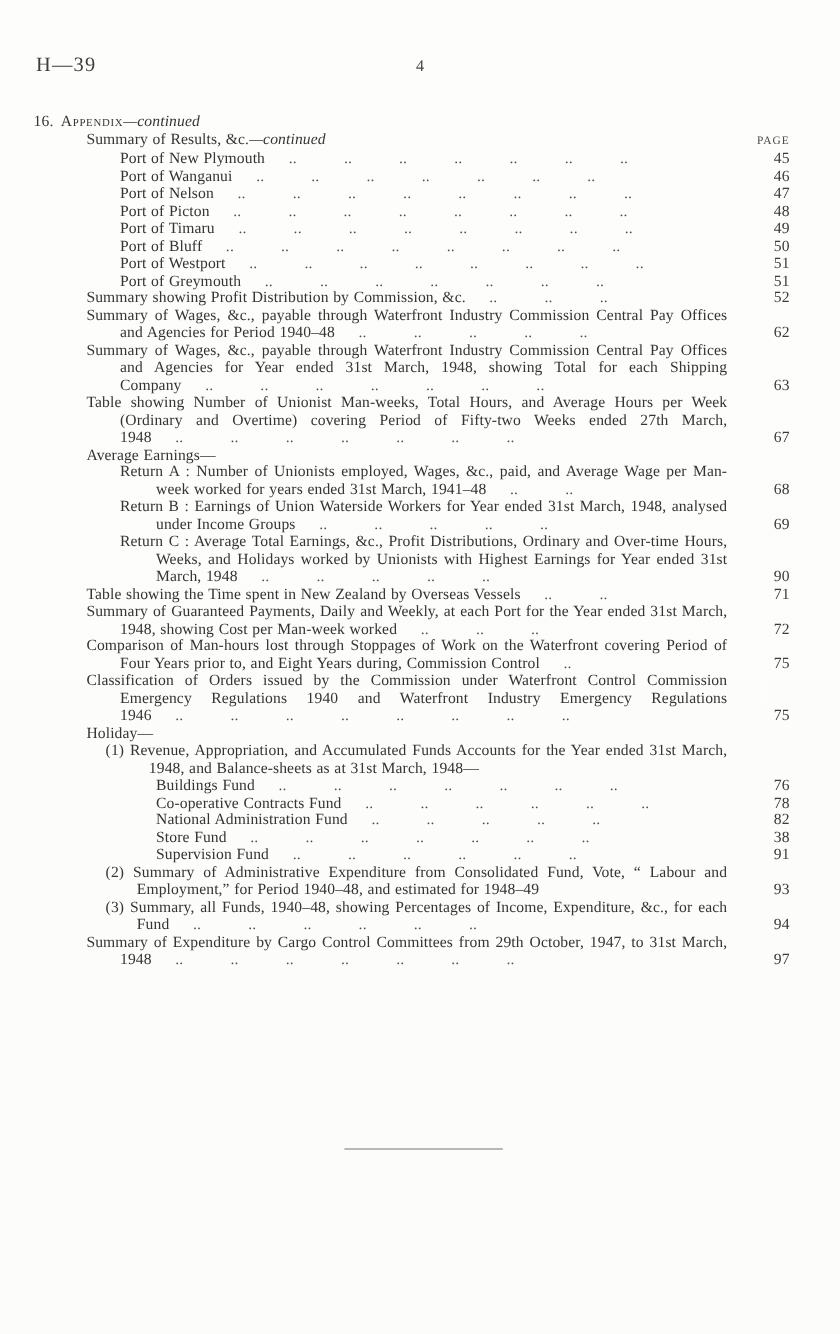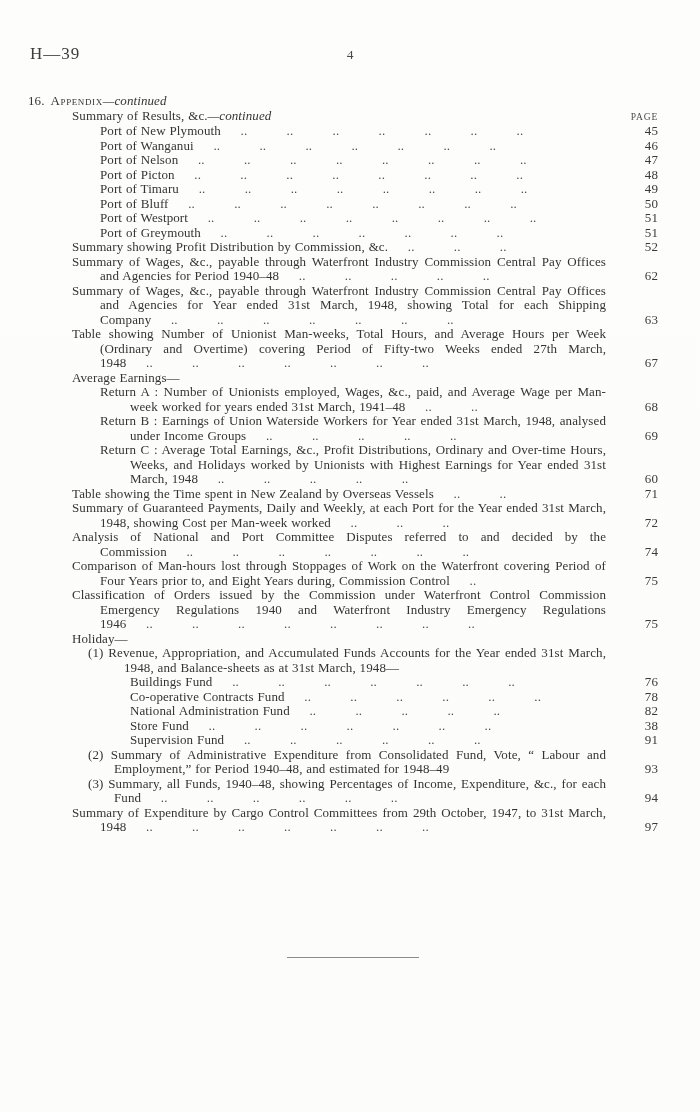--- a/index.html
+++ b/index.html
@@ -165,38 +165,34 @@
     <span class="pg">68</span>
   </div>
 
   <div class="entry lvl-l2">
     <span class="t">Return B : Earnings of Union Waterside Workers for Year ended 31st March, 1948, analysed under Income Groups</span><span class="dots">  ..   ..   ..   ..   ..</span>
     <span class="pg">69</span>
   </div>
 
   <div class="entry lvl-l2">
     <span class="t">Return C : Average Total Earnings, &amp;c., Profit Distributions, Ordinary and Over-time Hours, Weeks, and Holidays worked by Unionists with Highest Earnings for Year ended 31st March, 1948</span><span class="dots">  ..   ..   ..   ..   ..</span>
-    <span class="pg">60</span>
+    <span class="pg">90</span>
   </div>
 
   <div class="entry lvl-l1">
     <span class="t">Table showing the Time spent in New Zealand by Overseas Vessels</span><span class="dots">  ..   ..</span>
     <span class="pg">71</span>
   </div>
 
   <div class="entry lvl-l1">
     <span class="t">Summary of Guaranteed Payments, Daily and Weekly, at each Port for the Year ended 31st March, 1948, showing Cost per Man-week worked</span><span class="dots">  ..   ..   ..</span>
     <span class="pg">72</span>
   </div>
 
 
-  <div class="entry lvl-l1">
-    <span class="t">Analysis of National and Port Committee Disputes referred to and decided by the Commission</span><span class="dots">  ..   ..   ..   ..   ..   ..   ..</span>
-    <span class="pg">74</span>
-  </div>
 
   <div class="entry lvl-l1">
     <span class="t">Comparison of Man-hours lost through Stoppages of Work on the Waterfront covering Period of Four Years prior to, and Eight Years during, Commission Control</span><span class="dots">  ..</span>
     <span class="pg">75</span>
   </div>
 
   <div class="entry lvl-l1">
     <span class="t">Classification of Orders issued by the Commission under Waterfront Control Commission Emergency Regulations 1940 and Waterfront Industry Emergency Regulations 1946</span><span class="dots">  ..   ..   ..   ..   ..   ..   ..   ..</span>
     <span class="pg">75</span>
   </div>

